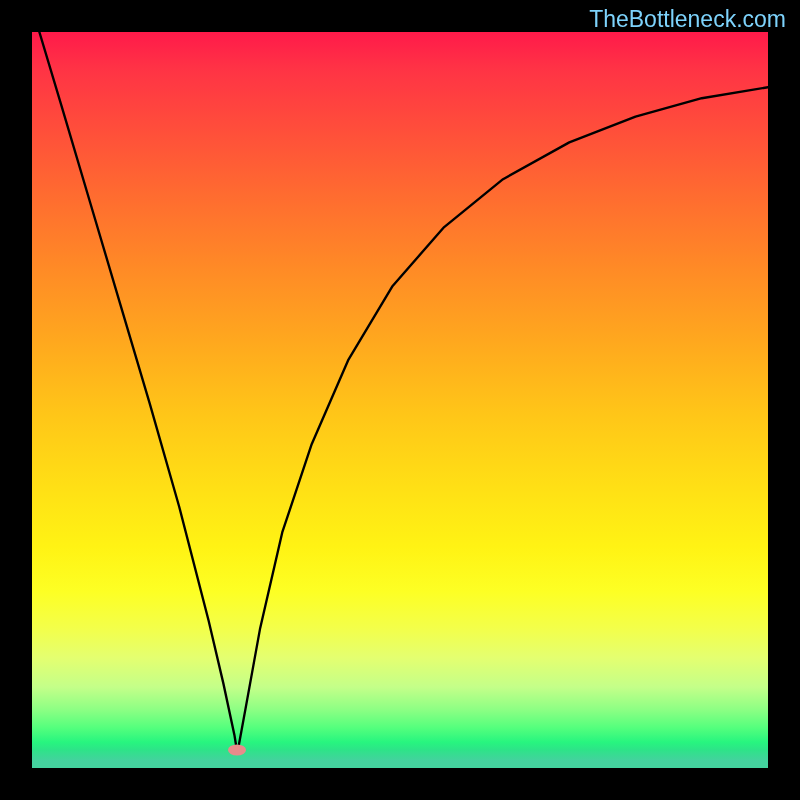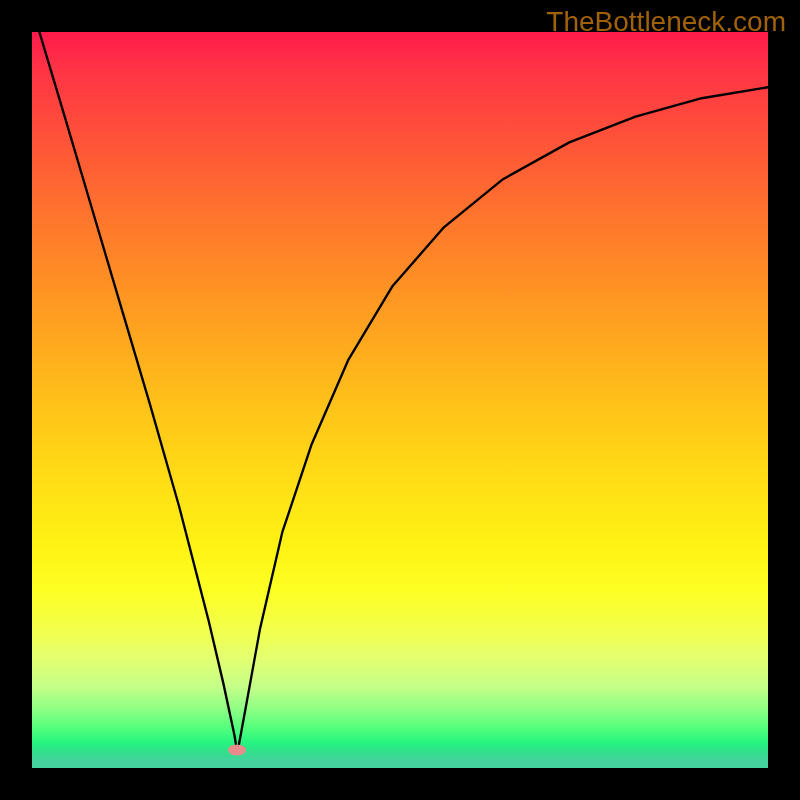--- a/index.html
+++ b/index.html
@@ -62,22 +62,22 @@
     height: 11px;
     border-radius: 50%;
     background: #e98b8b;
     transform: translate(-50%, -50%);
   }
   .watermark {
     position: absolute;
     top: 6px;
     right: 14px;
     font-family: Arial, Helvetica, sans-serif;
-    font-size: 28px;
-    color: #a16207;
+    font-size: 23px;
+    color: #7dd3fc;
   }
 </style>
 </head>
 <body>
 
 <div class="stage">
   <div class="watermark">TheBottleneck.com</div>
 
   <div class="plot-frame">
     <div class="gradient"></div>

